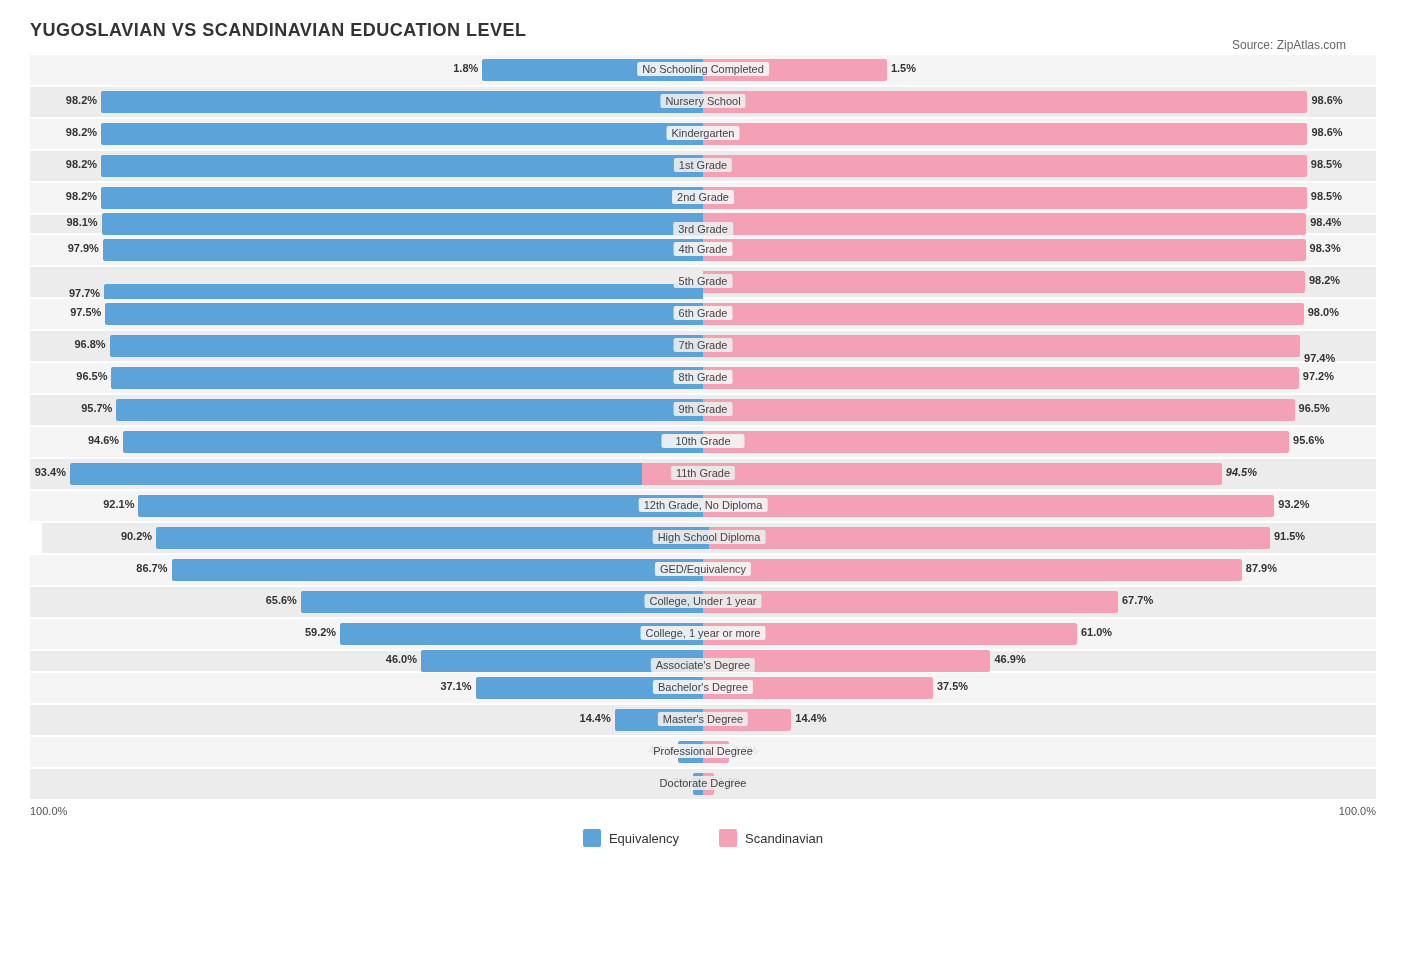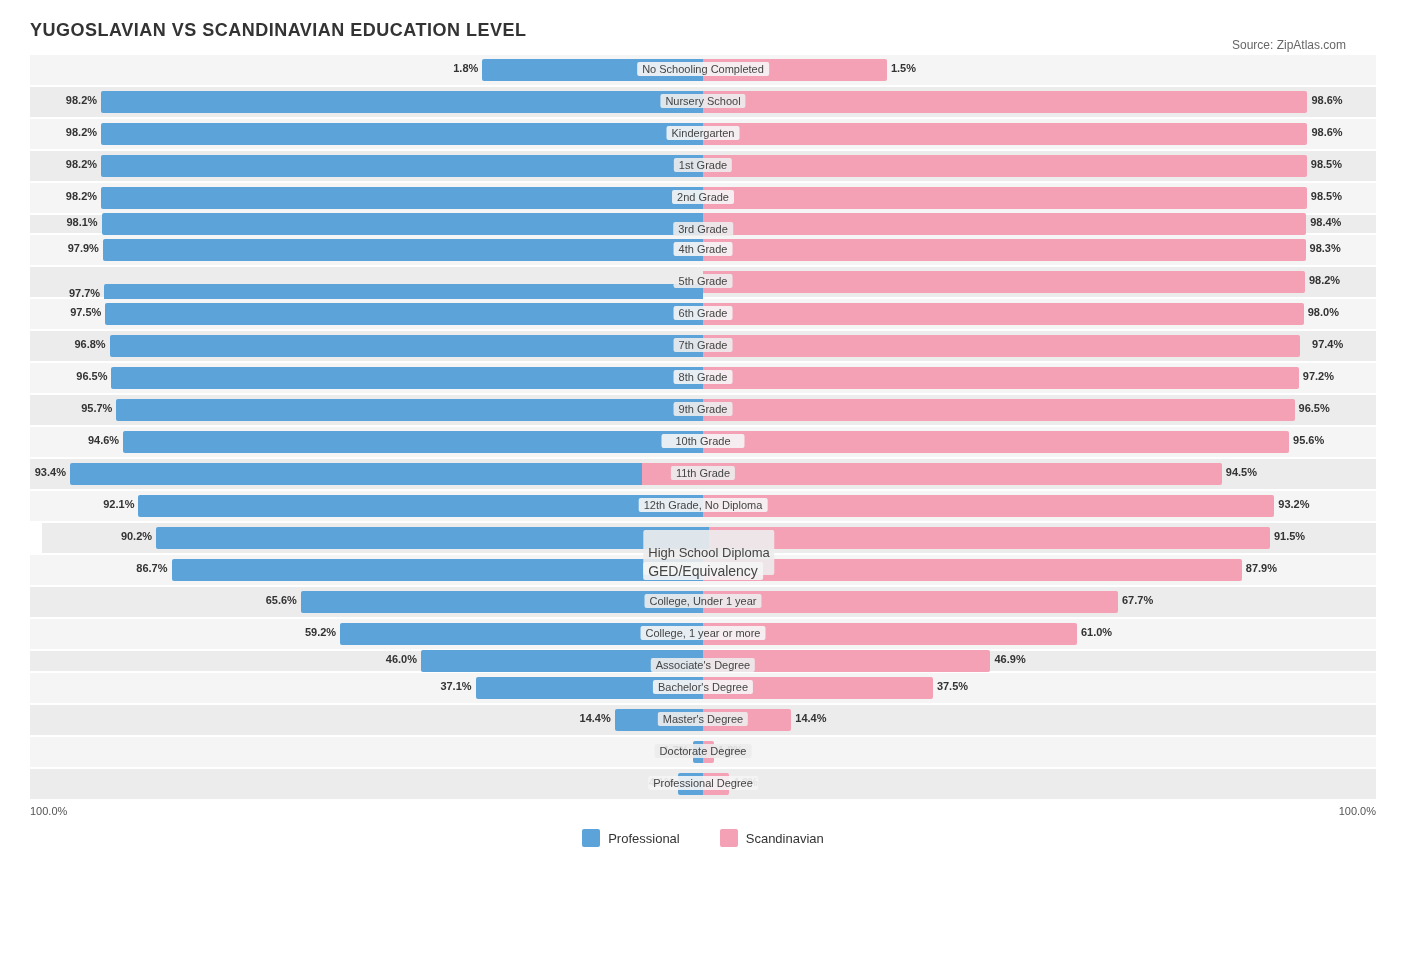--- a/index.html
+++ b/index.html
@@ -229,21 +229,21 @@
       </div>
       <div class="label-center" style="position: absolute; left: 50%; transform: translateX(-50%); top: 7px; z-index: 10; font-size: 11px; color: rgb(68, 68, 68); white-space: nowrap; background: rgba(245, 245, 245, 0.9); padding: 1px 5px; border-radius: 2px;">6th Grade</div>
     </div>
     <div class="bar-row" style="position: relative; height: 30px; display: flex; text-align: center;">
       <div class="left-section" style="width: 673px; display: inline-block; position: relative; height: 30px; vertical-align: middle;">
         <div class="bar-left" style="width: 593.384px; right: 0px; top: 4px;"></div>
         <div class="val-left" style="right: 597.384px; top: 7px;">96.8%</div>
       </div>
       <div style="width: 673px; display: inline-block; position: relative; height: 30px; vertical-align: middle;">
         <div class="bar-right" style="width: 597.062px; left: 0px; top: 4px;"></div>
-        <div class="val-right" style="left: 601.062px; top: 7px; margin-left: 8px;">97.4%</div>
+        <div class="val-right" style="left: 601.062px; top: 21px;">97.4%</div>
       </div>
       <div class="label-center" style="position: absolute; left: 50%; transform: translateX(-50%); top: 7px; z-index: 10; font-size: 11px; color: rgb(68, 68, 68); white-space: nowrap; background: rgba(236, 236, 236, 0.9); padding: 1px 5px; border-radius: 2px;">7th Grade</div>
     </div>
     <div class="bar-row" style="position: relative; height: 30px; display: flex;">
       <div class="left-section" style="width: 673px; display: inline-block; position: relative; height: 30px; vertical-align: middle;">
         <div class="bar-left" style="width: 591.545px; right: 0px; top: 4px;"></div>
         <div class="val-left" style="right: 595.545px; top: 7px;">96.5%</div>
       </div>
       <div style="width: 673px; display: inline-block; position: relative; height: 30px; vertical-align: middle;">
         <div class="bar-right" style="width: 595.836px; left: 0px; top: 4px;"></div>
@@ -271,21 +271,21 @@
         <div class="bar-right" style="width: 586.028px; left: 0px; top: 4px;"></div>
         <div class="val-right" style="left: 590.028px; top: 7px;">95.6%</div>
       </div>
       <div class="label-center" style="position: absolute; left: 50%; transform: translateX(-50%); top: 7px; z-index: 10; font-size: 11px; color: rgb(68, 68, 68); white-space: nowrap; background: rgba(245, 245, 245, 0.9); padding: 1px 14px; border-radius: 2px;">10th Grade</div>
     </div>
     <div class="bar-row" style="position: relative; height: 30px; display: flex;">
       <div class="left-section" style="width: 673px; display: inline-block; position: relative; height: 30px; vertical-align: middle;">
         <div class="bar-left" style="width: 572.542px; right: 0px; top: 4px;"></div>
         <div class="val-left" style="right: 576.542px; top: 7px;">93.4%</div>
       </div>
-      <div style="width: 806px; display: inline-block; position: relative; height: 30px; vertical-align: middle;">
+      <div style="width: 806px; display: inline-block; position: relative; height: 30px; vertical-align: middle; font-style: italic;">
         <div class="bar-right" style="width: 579.285px; left: 0px; top: 4px;"></div>
         <div class="val-right" style="left: 583.285px; top: 7px;">94.5%</div>
       </div>
       <div class="label-center" style="position: absolute; left: 50%; transform: translateX(-50%); top: 7px; z-index: 10; font-size: 11px; color: rgb(68, 68, 68); white-space: nowrap; background: rgba(236, 236, 236, 0.9); padding: 1px 5px; border-radius: 2px;">11th Grade</div>
     </div>
     <div class="bar-row" style="position: relative; height: 30px; display: flex;">
       <div class="left-section" style="width: 673px; display: inline-block; position: relative; height: 30px; vertical-align: middle;">
         <div class="bar-left" style="width: 564.573px; right: 0px; top: 4px;"></div>
         <div class="val-left" style="right: 568.573px; top: 7px;">92.1%</div>
       </div>
@@ -297,32 +297,32 @@
     </div>
     <div class="bar-row" style="position: relative; height: 30px; display: flex; margin-left: 12px;">
       <div class="left-section" style="width: 673px; display: inline-block; position: relative; height: 30px; vertical-align: middle;">
         <div class="bar-left" style="width: 552.926px; right: 0px; top: 4px;"></div>
         <div class="val-left" style="right: 556.926px; top: 7px;">90.2%</div>
       </div>
       <div style="width: 673px; display: inline-block; position: relative; height: 30px; vertical-align: middle;">
         <div class="bar-right" style="width: 560.895px; left: 0px; top: 4px;"></div>
         <div class="val-right" style="left: 564.895px; top: 7px;">91.5%</div>
       </div>
-      <div class="label-center" style="position: absolute; left: 50%; transform: translateX(-50%); top: 7px; z-index: 10; font-size: 13px; color: rgb(68, 68, 68); white-space: nowrap; background: rgba(236, 236, 236, 0.9); padding: 15px 5px; border-radius: 2px;">High School Diploma</div>
+      <div class="label-center" style="position: absolute; left: 50%; transform: translateX(-50%); top: 7px; z-index: 10; font-size: 11px; color: rgb(68, 68, 68); white-space: nowrap; background: rgba(236, 236, 236, 0.9); padding: 1px 5px; border-radius: 2px;">High School Diploma</div>
     </div>
     <div class="bar-row" style="position: relative; height: 30px; display: flex;">
       <div class="left-section" style="width: 673px; display: inline-block; position: relative; height: 30px; vertical-align: middle;">
         <div class="bar-left" style="width: 531.471px; right: 0px; top: 4px;"></div>
         <div class="val-left" style="right: 535.471px; top: 7px;">86.7%</div>
       </div>
       <div style="width: 673px; display: inline-block; position: relative; height: 30px; vertical-align: middle;">
         <div class="bar-right" style="width: 538.827px; left: 0px; top: 4px;"></div>
         <div class="val-right" style="left: 542.827px; top: 7px;">87.9%</div>
       </div>
-      <div class="label-center" style="position: absolute; left: 50%; transform: translateX(-50%); top: 7px; z-index: 10; font-size: 14px; color: rgb(68, 68, 68); white-space: nowrap; background: rgba(245, 245, 245, 0.9); padding: 1px 5px; border-radius: 2px;">GED/Equivalency</div>
+      <div class="label-center" style="position: absolute; left: 50%; transform: translateX(-50%); top: 7px; z-index: 10; font-size: 11px; color: rgb(68, 68, 68); white-space: nowrap; background: rgba(245, 245, 245, 0.9); padding: 1px 5px; border-radius: 2px;">GED/Equivalency</div>
     </div>
     <div class="bar-row" style="position: relative; height: 30px; display: flex;">
       <div class="left-section" style="width: 673px; display: inline-block; position: relative; height: 30px; vertical-align: middle;">
         <div class="bar-left" style="width: 402.128px; right: 0px; top: 4px;"></div>
         <div class="val-left" style="right: 406.128px; top: 7px;">65.6%</div>
       </div>
       <div style="width: 673px; display: inline-block; position: relative; height: 30px; vertical-align: middle;">
         <div class="bar-right" style="width: 415.001px; left: 0px; top: 4px;"></div>
         <div class="val-right" style="left: 419.001px; top: 7px;">67.7%</div>
       </div>
@@ -367,49 +367,49 @@
         <div class="val-left" style="right: 92.272px; top: 7px;">14.4%</div>
       </div>
       <div style="width: 673px; display: inline-block; position: relative; height: 30px; vertical-align: middle;">
         <div class="bar-right" style="width: 88.272px; left: 0px; top: 4px;"></div>
         <div class="val-right" style="left: 92.272px; top: 7px;">14.4%</div>
       </div>
       <div class="label-center" style="position: absolute; left: 50%; transform: translateX(-50%); top: 7px; z-index: 10; font-size: 11px; color: rgb(68, 68, 68); white-space: nowrap; background: rgba(236, 236, 236, 0.9); padding: 1px 5px; border-radius: 2px;">Master's Degree</div>
     </div>
     <div class="bar-row" style="position: relative; height: 30px; display: flex;">
       <div class="left-section" style="width: 673px; display: inline-block; position: relative; height: 30px; vertical-align: middle;">
+        <div class="bar-left" style="width: 25.133px; right: 0px; top: 4px;"></div>
+        <div class="val-left" style="right: 29.133px; top: 7px;">4.1%</div>
+      </div>
+      <div style="width: 673px; display: inline-block; position: relative; height: 30px; vertical-align: middle;">
+        <div class="bar-right" style="width: 25.746px; left: 0px; top: 4px;"></div>
+        <div class="val-right" style="left: 29.746px; top: 7px;">4.2%</div>
+      </div>
+      <div class="label-center" style="position: absolute; left: 50%; transform: translateX(-50%); top: 7px; z-index: 10; font-size: 11px; color: rgb(68, 68, 68); white-space: nowrap; background: rgba(245, 245, 245, 0.9); padding: 1px 5px; border-radius: 2px;">Professional Degree</div>
+    </div>
+    <div class="bar-row" style="position: relative; height: 30px; display: flex;">
+      <div class="left-section" style="width: 673px; display: inline-block; position: relative; height: 30px; vertical-align: middle;">
         <div class="bar-left" style="width: 10.421px; right: 0px; top: 4px;"></div>
         <div class="val-left" style="right: 14.421px; top: 7px;">1.7%</div>
       </div>
       <div style="width: 673px; display: inline-block; position: relative; height: 30px; vertical-align: middle;">
         <div class="bar-right" style="width: 11.034px; left: 0px; top: 4px;"></div>
         <div class="val-right" style="left: 15.034px; top: 7px;">1.8%</div>
       </div>
       <div class="label-center" style="position: absolute; left: 50%; transform: translateX(-50%); top: 7px; z-index: 10; font-size: 11px; color: rgb(68, 68, 68); white-space: nowrap; background: rgba(236, 236, 236, 0.9); padding: 1px 5px; border-radius: 2px;">Doctorate Degree</div>
-    </div>
-    <div class="bar-row" style="position: relative; height: 30px; display: flex;">
-      <div class="left-section" style="width: 673px; display: inline-block; position: relative; height: 30px; vertical-align: middle;">
-        <div class="bar-left" style="width: 25.133px; right: 0px; top: 4px;"></div>
-        <div class="val-left" style="right: 29.133px; top: 7px;">4.1%</div>
-      </div>
-      <div style="width: 673px; display: inline-block; position: relative; height: 30px; vertical-align: middle;">
-        <div class="bar-right" style="width: 25.746px; left: 0px; top: 4px;"></div>
-        <div class="val-right" style="left: 29.746px; top: 7px;">4.2%</div>
-      </div>
-      <div class="label-center" style="position: absolute; left: 50%; transform: translateX(-50%); top: 7px; z-index: 10; font-size: 11px; color: rgb(68, 68, 68); white-space: nowrap; background: rgba(245, 245, 245, 0.9); padding: 1px 5px; border-radius: 2px;">Professional Degree</div>
     </div>
   </div>
 
 <div class="axis-labels">
   <span>100.0%</span>
   <span>100.0%</span>
 </div>
 
 <div class="legend">
   <div class="legend-item">
     <div class="legend-box" style="background:#5ba3d9;"></div>
-    <span>Professional</span>
+    <span>Equivalency</span>
   </div>
   <div class="legend-item">
     <div class="legend-box" style="background:#f4a0b5;"></div>
     <span>Scandinavian</span>
   </div>
 </div>
 
 </body></html>

